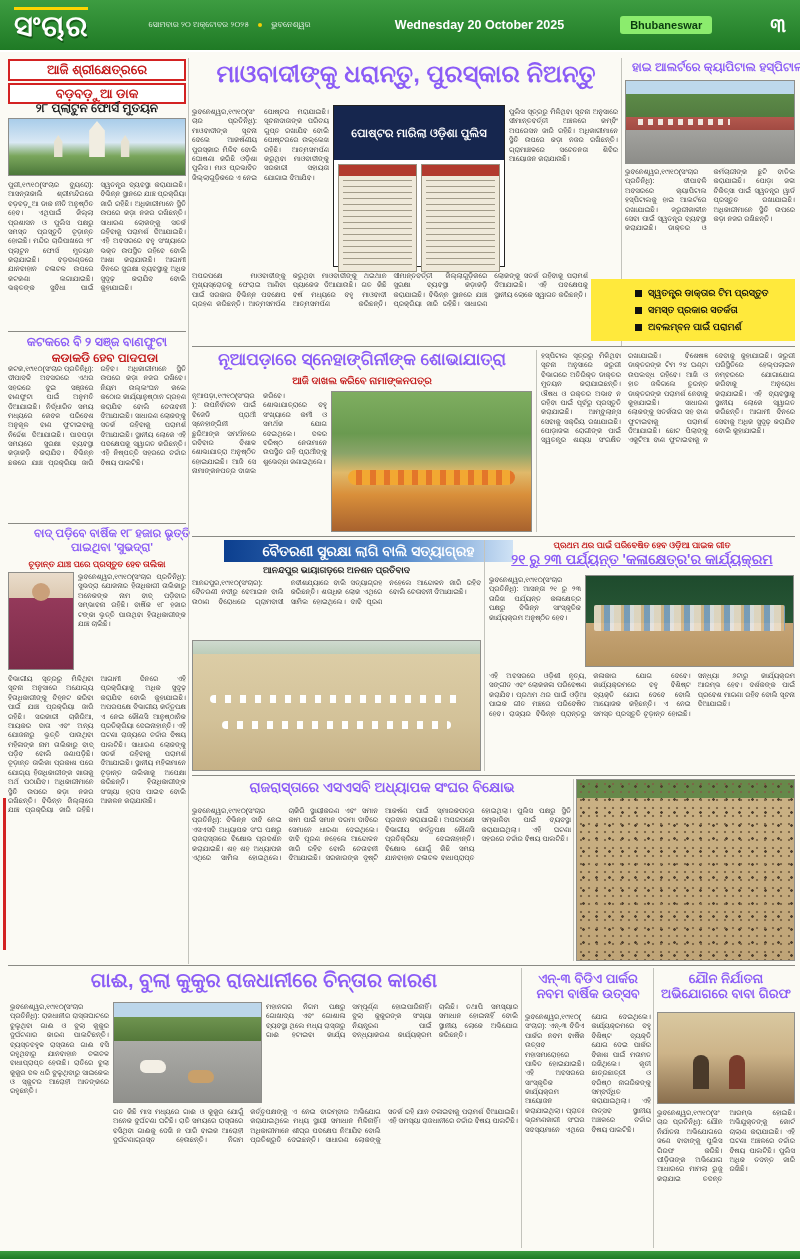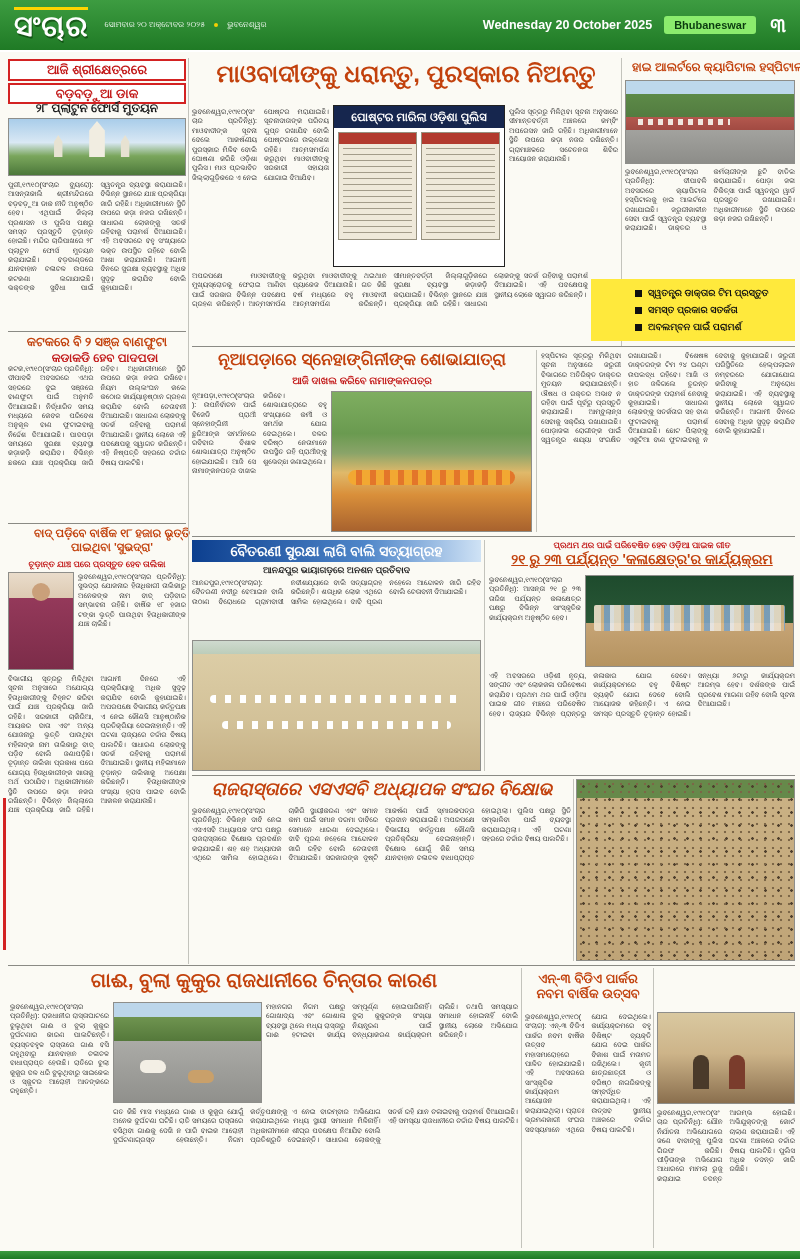--- a/index.html
+++ b/index.html
@@ -3,38 +3,38 @@
 <meta charset="utf-8">
 <style>
   *{margin:0;padding:0;box-sizing:border-box;}
   html,body{background:#9a9a94;}
   .page{position:relative;width:800px;height:1259px;margin:0 auto;background:#fbfaf4;overflow:hidden;
         color:#1a1a1a;font-family:"Liberation Sans","DejaVu Sans",sans-serif;}
   .abs{position:absolute;}
   
   .masthead{position:absolute;top:0;left:0;width:800px;height:52px;
     background:linear-gradient(180deg,#3d9c41 0%,#1f7a25 100%);display:flex;align-items:center;
-    padding:0 14px;color:#fff;border-bottom:2px solid #fff;}
+    padding:0 14px;color:#fff;border-bottom:2px solid #fff;gap:44px;}
   .logo{font-size:29px;font-weight:800;letter-spacing:1px;text-shadow:1px 2px 0 rgba(0,40,0,.5);
     border-top:3px solid #ffd400;padding-top:1px;line-height:1.1;}
   .ed-info{margin-left:16px;font-size:8px;display:flex;gap:9px;align-items:center;opacity:.95;}
   .dot{width:4px;height:4px;background:#ffd400;border-radius:50%;}
   .date-en{margin-left:auto;font-size:12.5px;font-weight:700;}
   .city-badge{margin-left:12px;background:#8bec6d;color:#0b3c0f;font-size:11px;font-weight:800;
     padding:3px 10px;border-radius:3px;}
   .page-num{margin-left:14px;font-size:20px;font-weight:800;}
   .footer-strip{position:absolute;left:0;bottom:0;width:800px;height:8px;
     background:linear-gradient(180deg,#3d9c41,#1f7a25);}
   
   .body-text{position:absolute;font-size:7px;line-height:1.34;text-align:justify;overflow:hidden;
     color:#222;word-break:break-word;}
   .c2{column-count:2;column-gap:7px;}
   .c3{column-count:3;column-gap:7px;}
   .c4{column-count:4;column-gap:7px;}
-  .hl{position:absolute;font-weight:800;color:#c2410c;text-align:center;overflow:hidden;line-height:1.18;}
+  .hl{position:absolute;font-weight:800;color:#8b5cf6;text-align:center;overflow:hidden;line-height:1.18;}
   .red{color:#c21818;}
   .sub{position:absolute;font-weight:800;text-align:center;overflow:hidden;}
   
   .vr{position:absolute;width:1px;background:#c3c3bc;}
   .hr{position:absolute;height:1px;background:#8a8a84;}
   .red-bar{position:absolute;width:3px;background:#d32222;}
   
   .photo{position:absolute;border:1px solid #8e8e8a;overflow:hidden;}
   .temple-photo{background:linear-gradient(180deg,#a9cdea 0%,#d9e8f4 42%,#7aa65c 66%,#4c783a 100%);}
   .spire{position:absolute;left:50%;transform:translateX(-50%);bottom:32%;width:28px;height:36px;
@@ -66,32 +66,32 @@
   .baba-photo{background:linear-gradient(180deg,#d9c8a0 0%,#cdb489 45%,#8a6f4e 100%);}
   .fig{position:absolute;bottom:16%;width:16px;height:34px;background:#4a3a2a;border-radius:8px 8px 0 0;}
   .woman-photo{background:linear-gradient(180deg,#e9dccb 0%,#ddcab2 26%,#94395a 26%,#7c2c49 100%);}
   .head-c{position:absolute;top:10%;left:50%;transform:translateX(-50%);width:18px;height:18px;
     border-radius:50%;background:#caa07a;}
   
   .kbox{border:2px solid #d32222;color:#c21818;font-weight:800;font-size:13px;text-align:center;
     padding:1px 2px;line-height:1.2;margin-bottom:2px;background:#fff;}
   .poster-box{position:absolute;border:1.5px solid #222;background:#fff;}
   .box-head{background:#16264e;color:#fff;font-weight:800;font-size:11.5px;text-align:center;
-    padding:4px 3px;line-height:1.25;}
+    padding:20px 3px;line-height:1.25;}
   .posters{display:flex;gap:4px;padding:4px;height:116px;}
   .poster{position:relative;flex:1;background:#efe9da;border:1px solid #97917f;}
   .poster-strip{height:11px;background:#b23a2e;}
   .poster-lines{position:absolute;top:15px;left:4px;right:4px;bottom:4px;
     background:repeating-linear-gradient(180deg,#a39c8a 0 1px,rgba(0,0,0,0) 1px 6px);}
   .bullet-box{position:absolute;background:#ffe93c;display:flex;flex-direction:column;
     justify-content:space-evenly;padding:3px 8px;}
   .bullet-row{display:flex;align-items:center;gap:6px;font-weight:800;font-size:9.5px;color:#101010;}
   .sq{width:7px;height:7px;background:#101010;flex:0 0 auto;}
   .blue-strip{position:absolute;background:linear-gradient(90deg,#0c3f8f 0%,#4f86c9 60%,#cfe2f5 100%);
-    color:#fff;font-weight:800;font-size:14px;text-align:center;line-height:22px;overflow:hidden;}
+    color:#fff;font-weight:800;font-size:14px;text-align:center;line-height:22px;overflow:hidden;margin-left:32px;}
 </style>
 </head>
 <body>
 
 <div class="page">
 
   <header class="masthead">
     <div class="logo">ସଂଚାର</div>
     <div class="ed-info">
       <span>ସୋମବାର ୨୦ ଅକ୍ଟୋବର ୨୦୨୫</span>
@@ -198,21 +198,21 @@
   <div class="sub red" style="left:489px;top:540px;width:306px;height:10px;font-size:8.5px;">ପ୍ରଥମ ଥର ପାଇଁ ପରିବେଷିତ ହେବ ଓଡ଼ିଆ ପାଇକ ଗୀତ</div>
   <div class="hl" style="left:489px;top:551px;width:306px;height:20px;font-size:14px;text-decoration:underline;">୨୧ ରୁ ୨୩ ପର୍ଯ୍ୟନ୍ତ 'କଳାକ୍ଷେତ୍ର'ର କାର୍ଯ୍ୟକ୍ରମ</div>
   <div class="body-text" style="left:489px;top:575px;width:92px;height:92px;">ଭୁବନେଶ୍ୱର,୧୯ା୧୦(ସଂଚାର ପ୍ରତିନିଧି): ଆସନ୍ତା ୨୧ ରୁ ୨୩ ତାରିଖ ପର୍ଯ୍ୟନ୍ତ କଳାକ୍ଷେତ୍ର ପକ୍ଷରୁ ବିଭିନ୍ନ ସାଂସ୍କୃତିକ କାର୍ଯ୍ୟକ୍ରମ ଅନୁଷ୍ଠିତ ହେବ।</div>
   <div class="photo stage-photo" style="left:585px;top:575px;width:209px;height:92px;">
     <div class="srow"></div>
   </div>
   <div class="body-text c3" style="left:489px;top:671px;width:306px;height:100px;">ଏହି ଅବସରରେ ଓଡ଼ିଶୀ ନୃତ୍ୟ, ସଙ୍ଗୀତ ଏବଂ ଲୋକକଳା ପରିବେଷଣ କରାଯିବ। ପ୍ରଥମ ଥର ପାଇଁ ଓଡ଼ିଆ ପାଇକ ଗୀତ ମଞ୍ଚରେ ପରିବେଷିତ ହେବ। ରାଜ୍ୟର ବିଭିନ୍ନ ପ୍ରାନ୍ତରୁ କଳାକାର ଯୋଗ ଦେବେ। କାର୍ଯ୍ୟକ୍ରମରେ ବହୁ ବିଶିଷ୍ଟ ବ୍ୟକ୍ତି ଯୋଗ ଦେବେ ବୋଲି ଆୟୋଜକ କହିଛନ୍ତି। ଏ ନେଇ ସମସ୍ତ ପ୍ରସ୍ତୁତି ଚୂଡ଼ାନ୍ତ ହୋଇଛି। ସନ୍ଧ୍ୟା ୬ଟାରୁ କାର୍ଯ୍ୟକ୍ରମ ଆରମ୍ଭ ହେବ। ଦର୍ଶକଙ୍କ ପାଇଁ ପ୍ରବେଶ ମାଗଣା ରହିବ ବୋଲି ସୂଚନା ଦିଆଯାଇଛି।</div>
 
   <div class="hr" style="left:192px;top:775px;width:603px;"></div>
 
-  <div class="hl" style="left:192px;top:779px;width:380px;height:24px;font-size:18px;font-style:italic;">ରାଜରାସ୍ତାରେ ଏସଏସବି ଅଧ୍ୟାପକ ସଂଘର ବିକ୍ଷୋଭ</div>
+  <div class="hl" style="left:192px;top:779px;width:380px;height:24px;font-size:14px;">ରାଜରାସ୍ତାରେ ଏସଏସବି ଅଧ୍ୟାପକ ସଂଘର ବିକ୍ଷୋଭ</div>
   <div class="body-text c4" style="left:192px;top:806px;width:379px;height:155px;">ଭୁବନେଶ୍ୱର,୧୯ା୧୦(ସଂଚାର ପ୍ରତିନିଧି): ବିଭିନ୍ନ ଦାବି ନେଇ ଏସଏସବି ଅଧ୍ୟାପକ ସଂଘ ପକ୍ଷରୁ ରାଜରାସ୍ତାରେ ବିକ୍ଷୋଭ ପ୍ରଦର୍ଶନ କରାଯାଇଛି। ଶହ ଶହ ଅଧ୍ୟାପକ ଏଥିରେ ସାମିଲ ହୋଇଥିଲେ। ଚାକିରି ସ୍ଥାୟୀକରଣ ଏବଂ ସମାନ କାମ ପାଇଁ ସମାନ ଦରମା ଦାବିରେ ସେମାନେ ଧାରଣା ଦେଇଥିଲେ। ଦାବି ପୂରଣ ନହେଲେ ଆନ୍ଦୋଳନ ଜାରି ରହିବ ବୋଲି ଚେତାବନୀ ଦିଆଯାଇଛି। ସରକାରଙ୍କ ଦୃଷ୍ଟି ଆକର୍ଷଣ ପାଇଁ ସ୍ମାରକପତ୍ର ପ୍ରଦାନ କରାଯାଇଛି। ଅପରପକ୍ଷେ ବିଭାଗୀୟ କର୍ତ୍ତୃପକ୍ଷ କୌଣସି ପ୍ରତିକ୍ରିୟା ଦେଇନାହାନ୍ତି। ବିକ୍ଷୋଭ ଯୋଗୁଁ କିଛି ସମୟ ଯାନବାହାନ ଚଳାଚଳ ବାଧାପ୍ରାପ୍ତ ହୋଇଥିଲା। ପୁଲିସ ପକ୍ଷରୁ ସ୍ଥିତି ସମ୍ଭାଳିବା ପାଇଁ ବ୍ୟବସ୍ଥା କରାଯାଇଥିଲା। ଏହି ଘଟଣା ସହରରେ ଚର୍ଚ୍ଚାର ବିଷୟ ପାଲଟିଛି।</div>
   <div class="vr" style="left:573px;top:779px;height:182px;"></div>
   <div class="photo crowd-photo" style="left:576px;top:779px;width:219px;height:182px;"></div>
 
   <div class="hr" style="left:8px;top:965px;width:787px;"></div>
 
   <div class="hl" style="left:10px;top:969px;width:508px;height:28px;font-size:20px;">ଗାଈ, ବୁଲା କୁକୁର ରାଜଧାନୀରେ ଚିନ୍ତାର କାରଣ</div>
   <div class="body-text" style="left:10px;top:1002px;width:99px;height:245px;">ଭୁବନେଶ୍ୱର,୧୯ା୧୦(ସଂଚାର ପ୍ରତିନିଧି): ରାଜଧାନୀର ରାସ୍ତାଘାଟରେ ବୁଲୁଥିବା ଗାଈ ଓ ବୁଲା କୁକୁର ଦୁର୍ଘଟଣାର କାରଣ ପାଲଟିଛନ୍ତି। ବ୍ୟସ୍ତବହୁଳ ରାସ୍ତାରେ ଗାଈ ବସି ରହୁଥିବାରୁ ଯାନବାହାନ ଚଳାଚଳ ବାଧାପ୍ରାପ୍ତ ହେଉଛି। ରାତିରେ ବୁଲା କୁକୁର ଦଳ ଧରି ବୁଲୁଥିବାରୁ ସାଇକେଲ ଓ ସ୍କୁଟର ଆରୋହୀ ଆତଙ୍କରେ ରହୁଛନ୍ତି।</div>
   <div class="photo street-photo" style="left:113px;top:1002px;width:149px;height:101px;">
     <div class="cow" style="left:18%;top:58%;"></div>
@@ -221,20 +221,21 @@
   <div class="body-text c3" style="left:266px;top:1002px;width:252px;height:101px;">ମହାନଗର ନିଗମ ପକ୍ଷରୁ ଗୋଖାଦ୍ୟ ଏବଂ ଗୋଶାଳା ବ୍ୟବସ୍ଥା ଥିଲେ ମଧ୍ୟ ରାସ୍ତାରୁ ଗାଈ ହଟାଇବା କାର୍ଯ୍ୟ ସମ୍ପୂର୍ଣ୍ଣ ହୋଇପାରିନାହିଁ। ବୁଲା କୁକୁରଙ୍କ ସଂଖ୍ୟା ନିୟନ୍ତ୍ରଣ ପାଇଁ ବନ୍ଧ୍ୟାକରଣ କାର୍ଯ୍ୟକ୍ରମ ଚାଲିଛି। ତଥାପି ସମସ୍ୟାର ସମାଧାନ ହୋଇନାହିଁ ବୋଲି ସ୍ଥାନୀୟ ଲୋକେ ଅଭିଯୋଗ କରିଛନ୍ତି।</div>
   <div class="body-text c3" style="left:113px;top:1107px;width:405px;height:140px;">ଗତ କିଛି ମାସ ମଧ୍ୟରେ ଗାଈ ଓ କୁକୁର ଯୋଗୁଁ ଅନେକ ଦୁର୍ଘଟଣା ଘଟିଛି। ରାତି ସମୟରେ ରାସ୍ତାରେ ବସିଥିବା ଗାଈକୁ ଦେଖି ନ ପାରି ବାଇକ ଆରୋହୀ ଦୁର୍ଘଟଣାଗ୍ରସ୍ତ ହେଉଛନ୍ତି। ନିଗମ କର୍ତ୍ତୃପକ୍ଷଙ୍କୁ ଏ ନେଇ ବାରମ୍ବାର ଅଭିଯୋଗ କରାଯାଇଥିଲେ ମଧ୍ୟ ସ୍ଥାୟୀ ସମାଧାନ ମିଳିନାହିଁ। ଅଧିକାରୀମାନେ ଶୀଘ୍ର ପଦକ୍ଷେପ ନିଆଯିବ ବୋଲି ପ୍ରତିଶ୍ରୁତି ଦେଇଛନ୍ତି। ସାଧାରଣ ଲୋକଙ୍କୁ ସତର୍କ ରହି ଯାନ ଚଳାଇବାକୁ ପରାମର୍ଶ ଦିଆଯାଇଛି। ଏହି ସମସ୍ୟା ରାଜଧାନୀରେ ଚର୍ଚ୍ଚାର ବିଷୟ ପାଲଟିଛି।</div>
 
   <div class="vr" style="left:521px;top:968px;height:280px;"></div>
 
   <div class="hl" style="left:525px;top:971px;width:126px;height:38px;font-size:13px;">ଏନ୍-୩ ବିଡିଏ ପାର୍କର ନବମ ବାର୍ଷିକ ଉତ୍ସବ</div>
   <div class="body-text c2" style="left:525px;top:1012px;width:126px;height:234px;">ଭୁବନେଶ୍ୱର,୧୯ା୧୦(ସଂଚାର): ଏନ୍-୩ ବିଡିଏ ପାର୍କର ନବମ ବାର୍ଷିକ ଉତ୍ସବ ମହାସମାରୋହରେ ପାଳିତ ହୋଇଯାଇଛି। ଏହି ଅବସରରେ ସାଂସ୍କୃତିକ କାର୍ଯ୍ୟକ୍ରମ ଆୟୋଜନ କରାଯାଇଥିଲା। ପ୍ରାତଃ ଭ୍ରମଣକାରୀ ସଂଘର ସଦସ୍ୟମାନେ ଏଥିରେ ଯୋଗ ଦେଇଥିଲେ। କାର୍ଯ୍ୟକ୍ରମରେ ବହୁ ବିଶିଷ୍ଟ ବ୍ୟକ୍ତି ଯୋଗ ଦେଇ ପାର୍କର ବିକାଶ ପାଇଁ ମତାମତ ରଖିଥିଲେ। କୃତୀ ଛାତ୍ରଛାତ୍ରୀ ଓ ବରିଷ୍ଠ ନାଗରିକଙ୍କୁ ସମ୍ବର୍ଦ୍ଧିତ କରାଯାଇଥିଲା। ଏହି ଉତ୍ସବ ସ୍ଥାନୀୟ ଅଞ୍ଚଳରେ ଚର୍ଚ୍ଚାର ବିଷୟ ପାଲଟିଛି।</div>
 
   <div class="vr" style="left:653px;top:968px;height:280px;"></div>
 
+  <div class="hl" style="left:657px;top:971px;width:138px;height:38px;font-size:13px;">ଯୌନ ନିର୍ଯାତନା ଅଭିଯୋଗରେ ବାବା ଗିରଫ</div>
   <div class="photo baba-photo" style="left:657px;top:1012px;width:138px;height:92px;">
     <div class="fig" style="left:26%;"></div>
     <div class="fig" style="left:52%;background:#7a3c2c;"></div>
   </div>
   <div class="body-text c2" style="left:657px;top:1108px;width:138px;height:138px;">ଭୁବନେଶ୍ୱର,୧୯ା୧୦(ସଂଚାର ପ୍ରତିନିଧି): ଯୌନ ନିର୍ଯାତନା ଅଭିଯୋଗରେ ଜଣେ ବାବାଙ୍କୁ ପୁଲିସ ଗିରଫ କରିଛି। ପୀଡ଼ିତାଙ୍କ ଅଭିଯୋଗ ଆଧାରରେ ମାମଲା ରୁଜୁ କରାଯାଇ ତଦନ୍ତ ଆରମ୍ଭ ହୋଇଛି। ଅଭିଯୁକ୍ତଙ୍କୁ କୋର୍ଟ ଚାଲାଣ କରାଯାଇଛି। ଏହି ଘଟଣା ଅଞ୍ଚଳରେ ଚର୍ଚ୍ଚାର ବିଷୟ ପାଲଟିଛି। ପୁଲିସ ଅଧିକ ତଦନ୍ତ ଜାରି ରଖିଛି।</div>
 
   <div class="footer-strip"></div>
 </div>
 
 </body></html>

